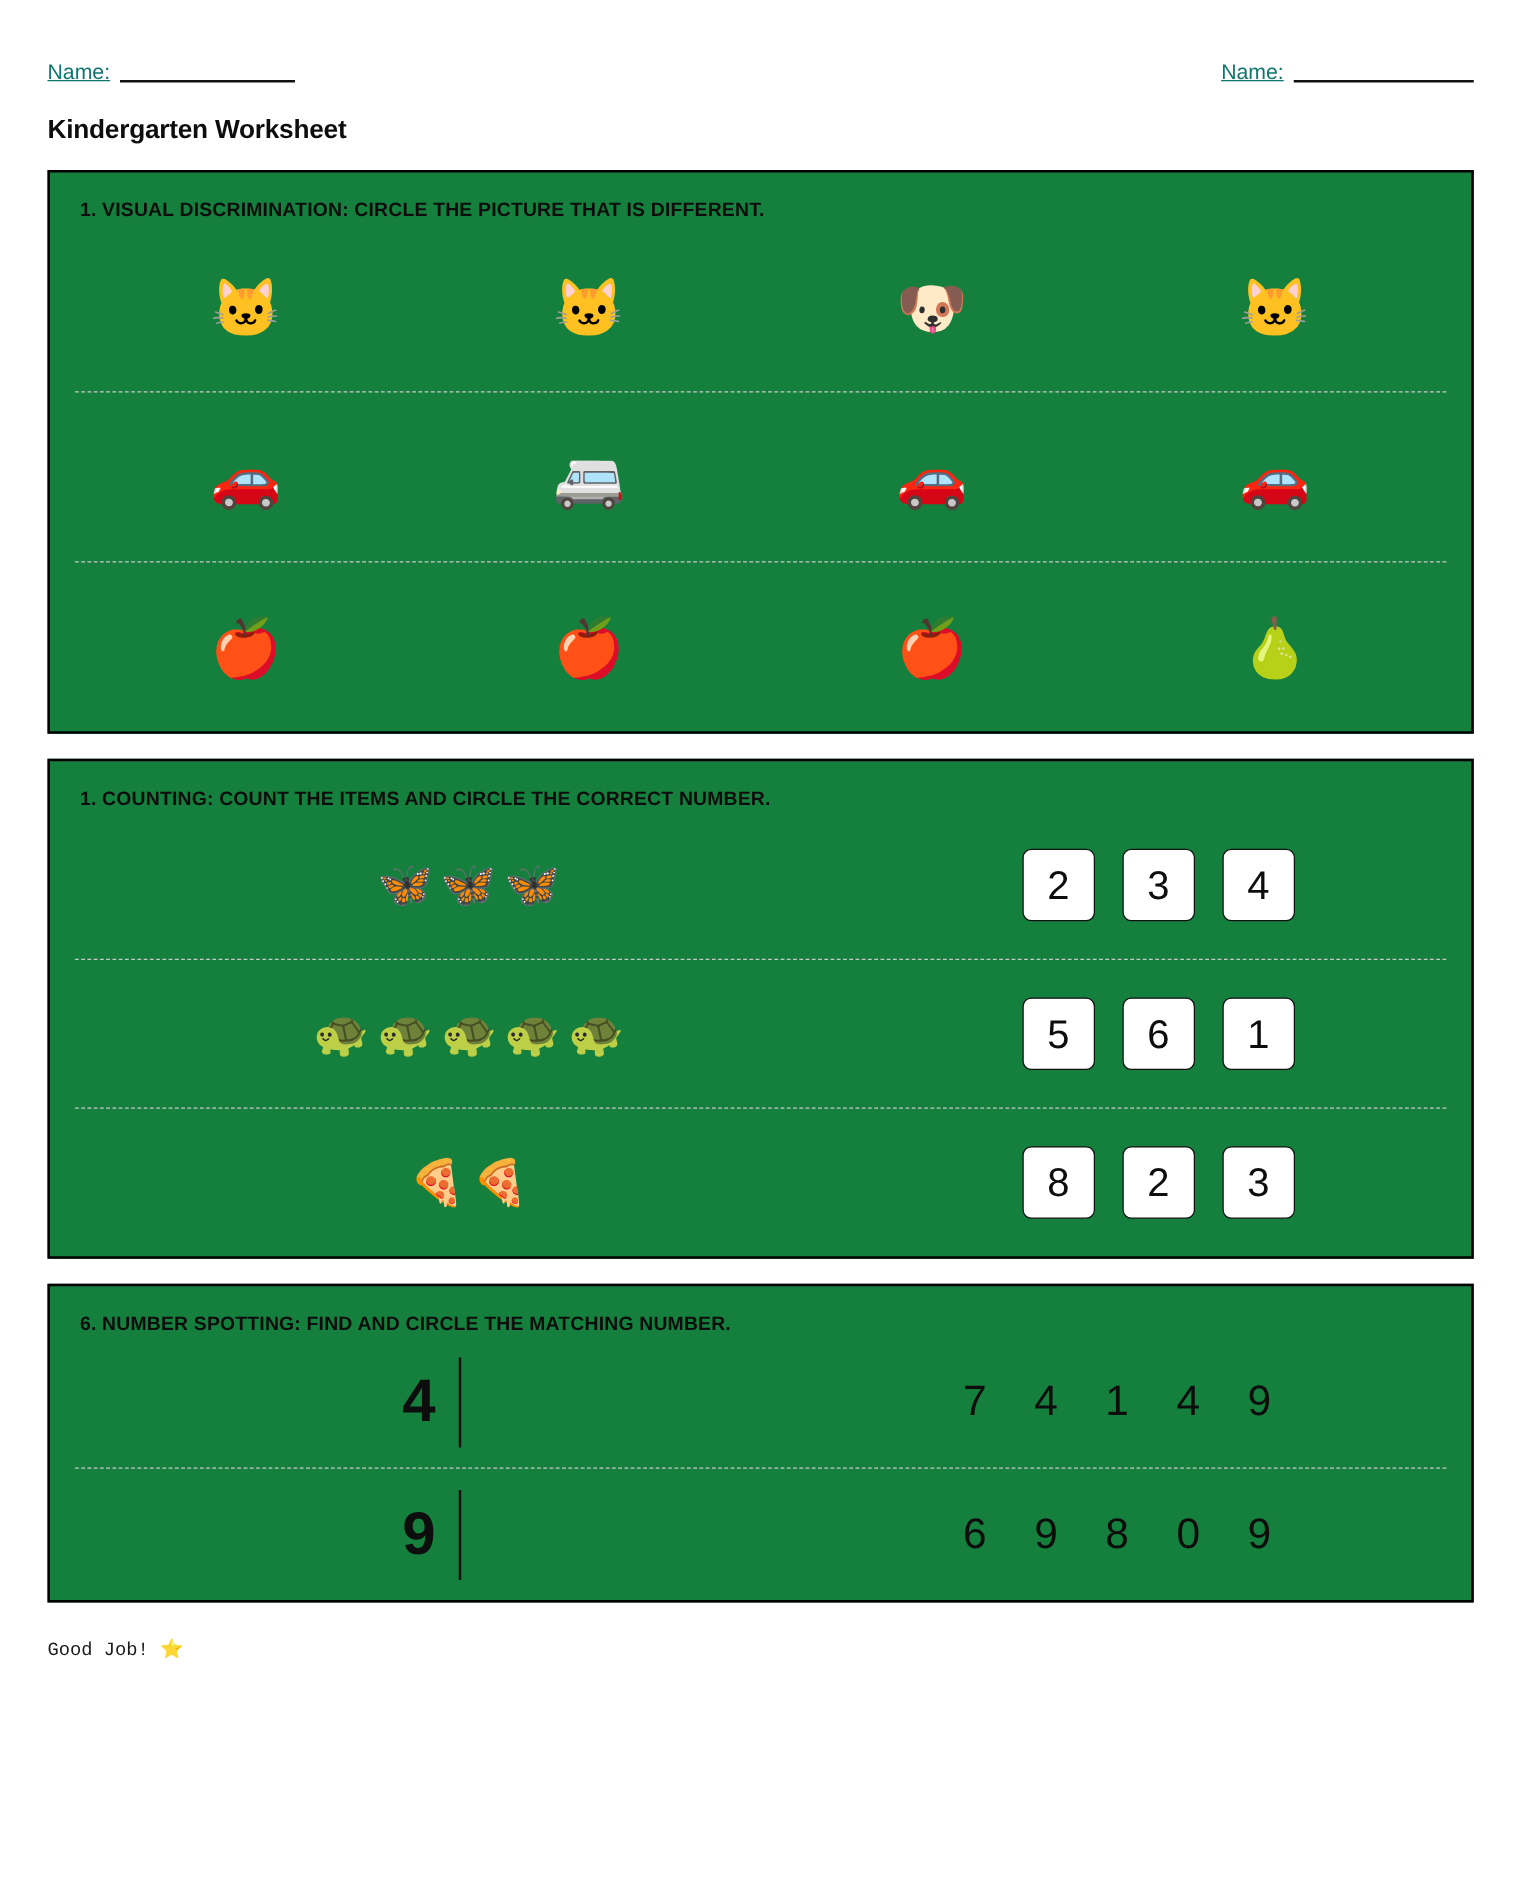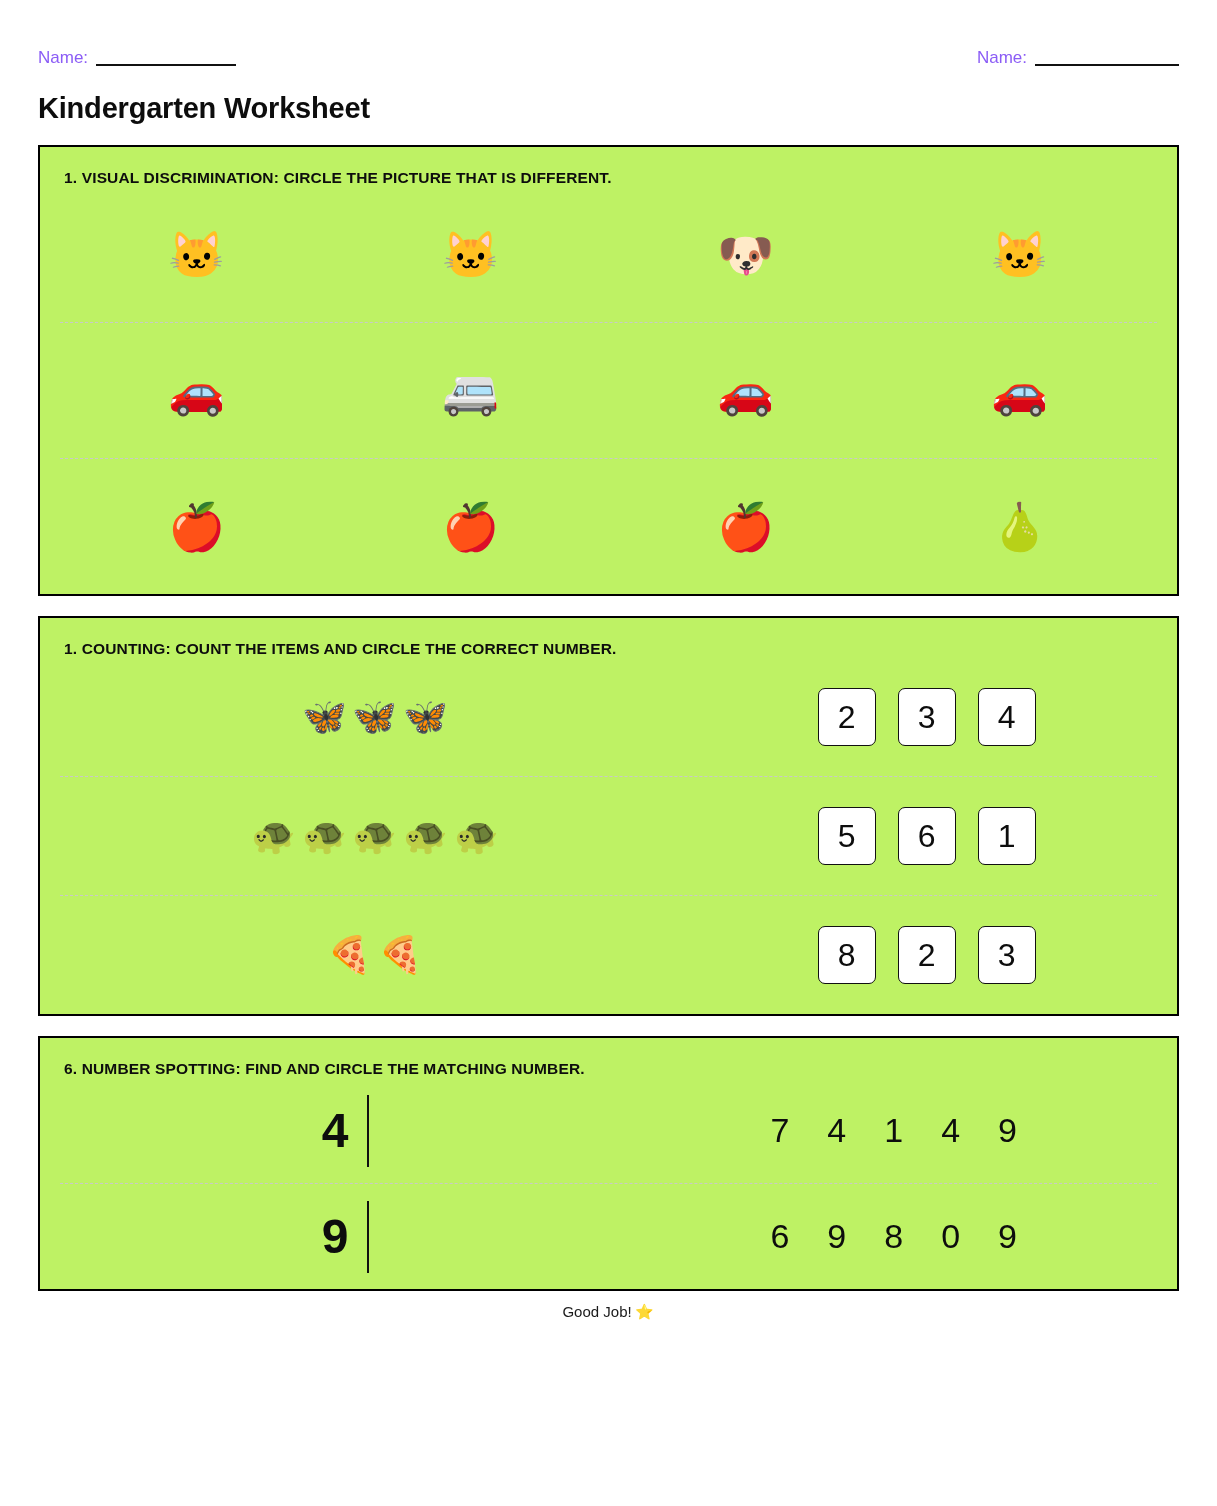--- a/index.html
+++ b/index.html
@@ -30,46 +30,47 @@
     padding-top: 36px;
     height: 30px;
   }
   .field {
     display: flex;
     align-items: flex-end;
     gap: 8px;
   }
   .field-label {
     font-size: 17px;
-    color: #8b5cf6;
-    line-height: 1;
+    color: #0f766e;
+    line-height: 1;
+    text-decoration: underline;
   }
   .field-rule {
     display: block;
     border-bottom: 2px solid #111111;
     width: 140px;
     height: 1px;
   }
   .field-rule.date-rule { width: 144px; }
 
   
   .worksheet-title {
     margin-top: 26px;
-    font-size: 29px;
+    font-size: 21px;
     font-weight: bold;
     letter-spacing: -0.2px;
     color: #0d0d0d;
   }
 
   
   .section {
     border: 2px solid #000000;
     box-sizing: border-box;
     margin-top: 20px;
-    background: #bef264;
+    background: #15803d;
   }
   .section-title {
     font-size: 15.5px;
     font-weight: bold;
     letter-spacing: 0.15px;
     color: #0d0d0d;
     padding: 22px 0 0 24px;
   }
 
   
@@ -151,24 +152,24 @@
     flex: 1 1 auto;
     display: flex;
     justify-content: center;
     gap: 38px;
     font-size: 34px;
     color: #0d0d0d;
   }
 
   
   .footer {
-    text-align: center;
     font-size: 15px;
     color: #1a1a1a;
-    padding-top: 12px;
+    padding-top: 28px;
+    font-family: Liberation Mono, monospace;
   }
   .footer .star { font-size: 15px; }
 </style>
 </head>
 <body>
 
 <div class="page">
 
   <div class="namedate">
     <div class="field">

